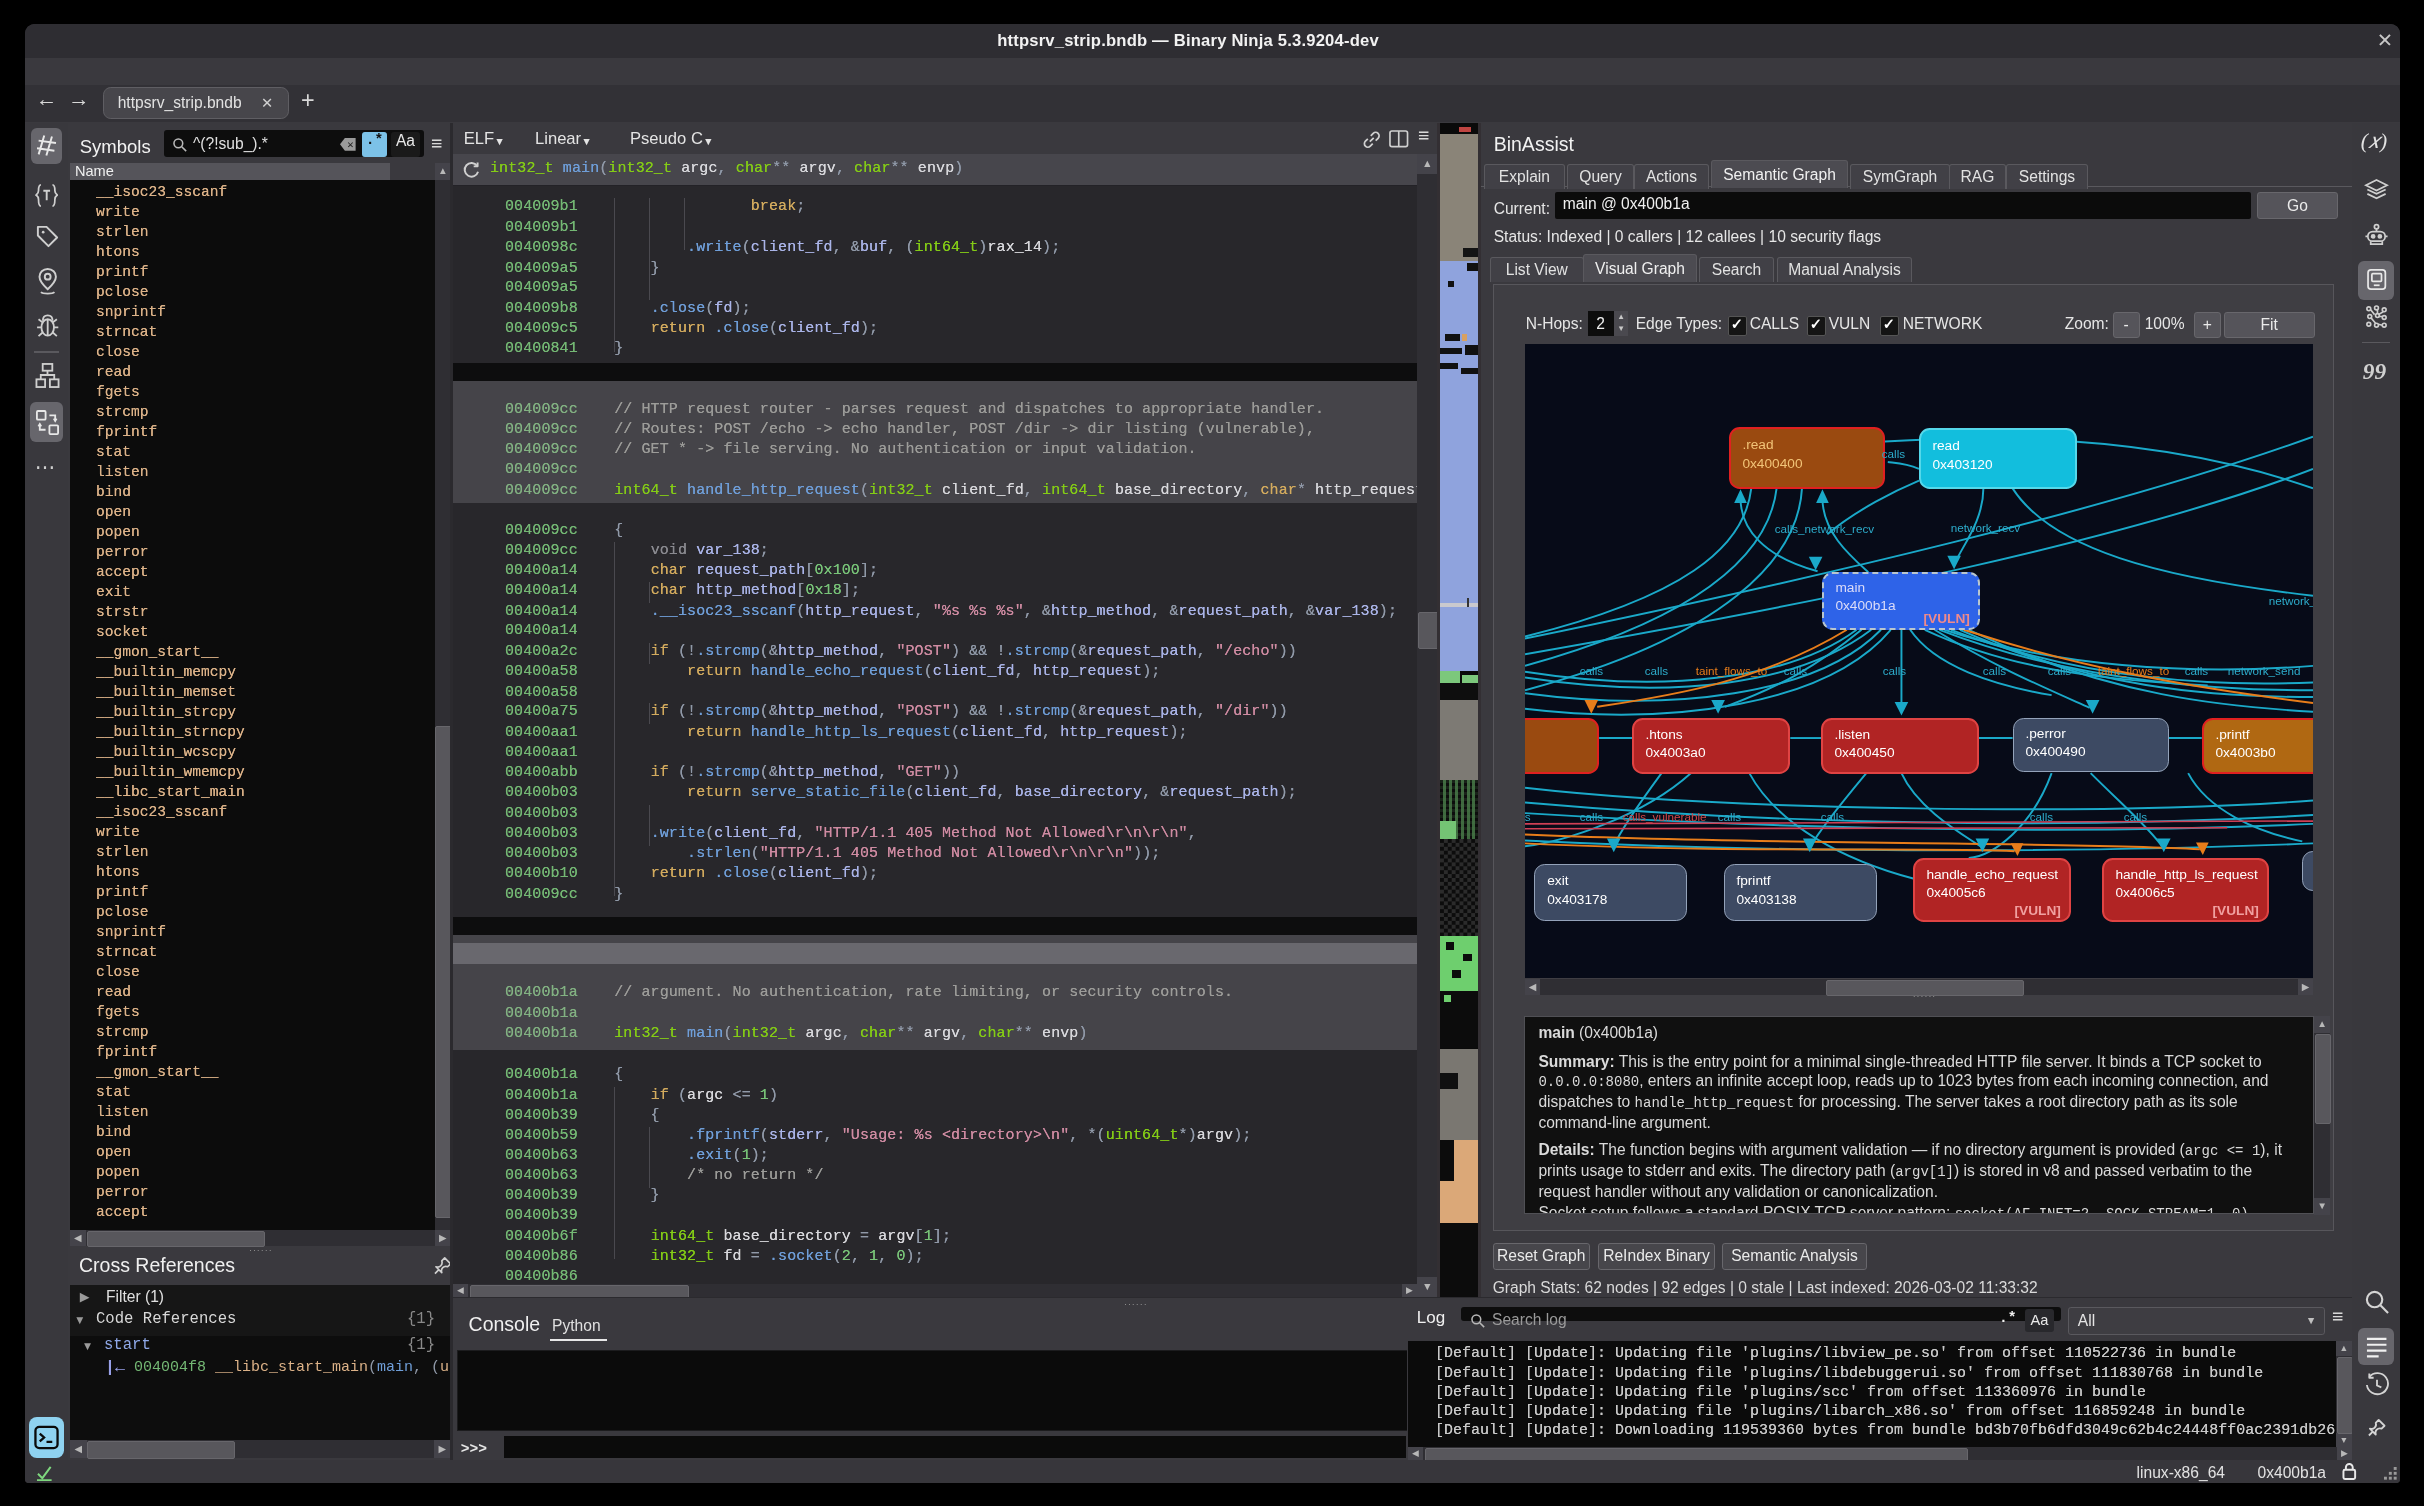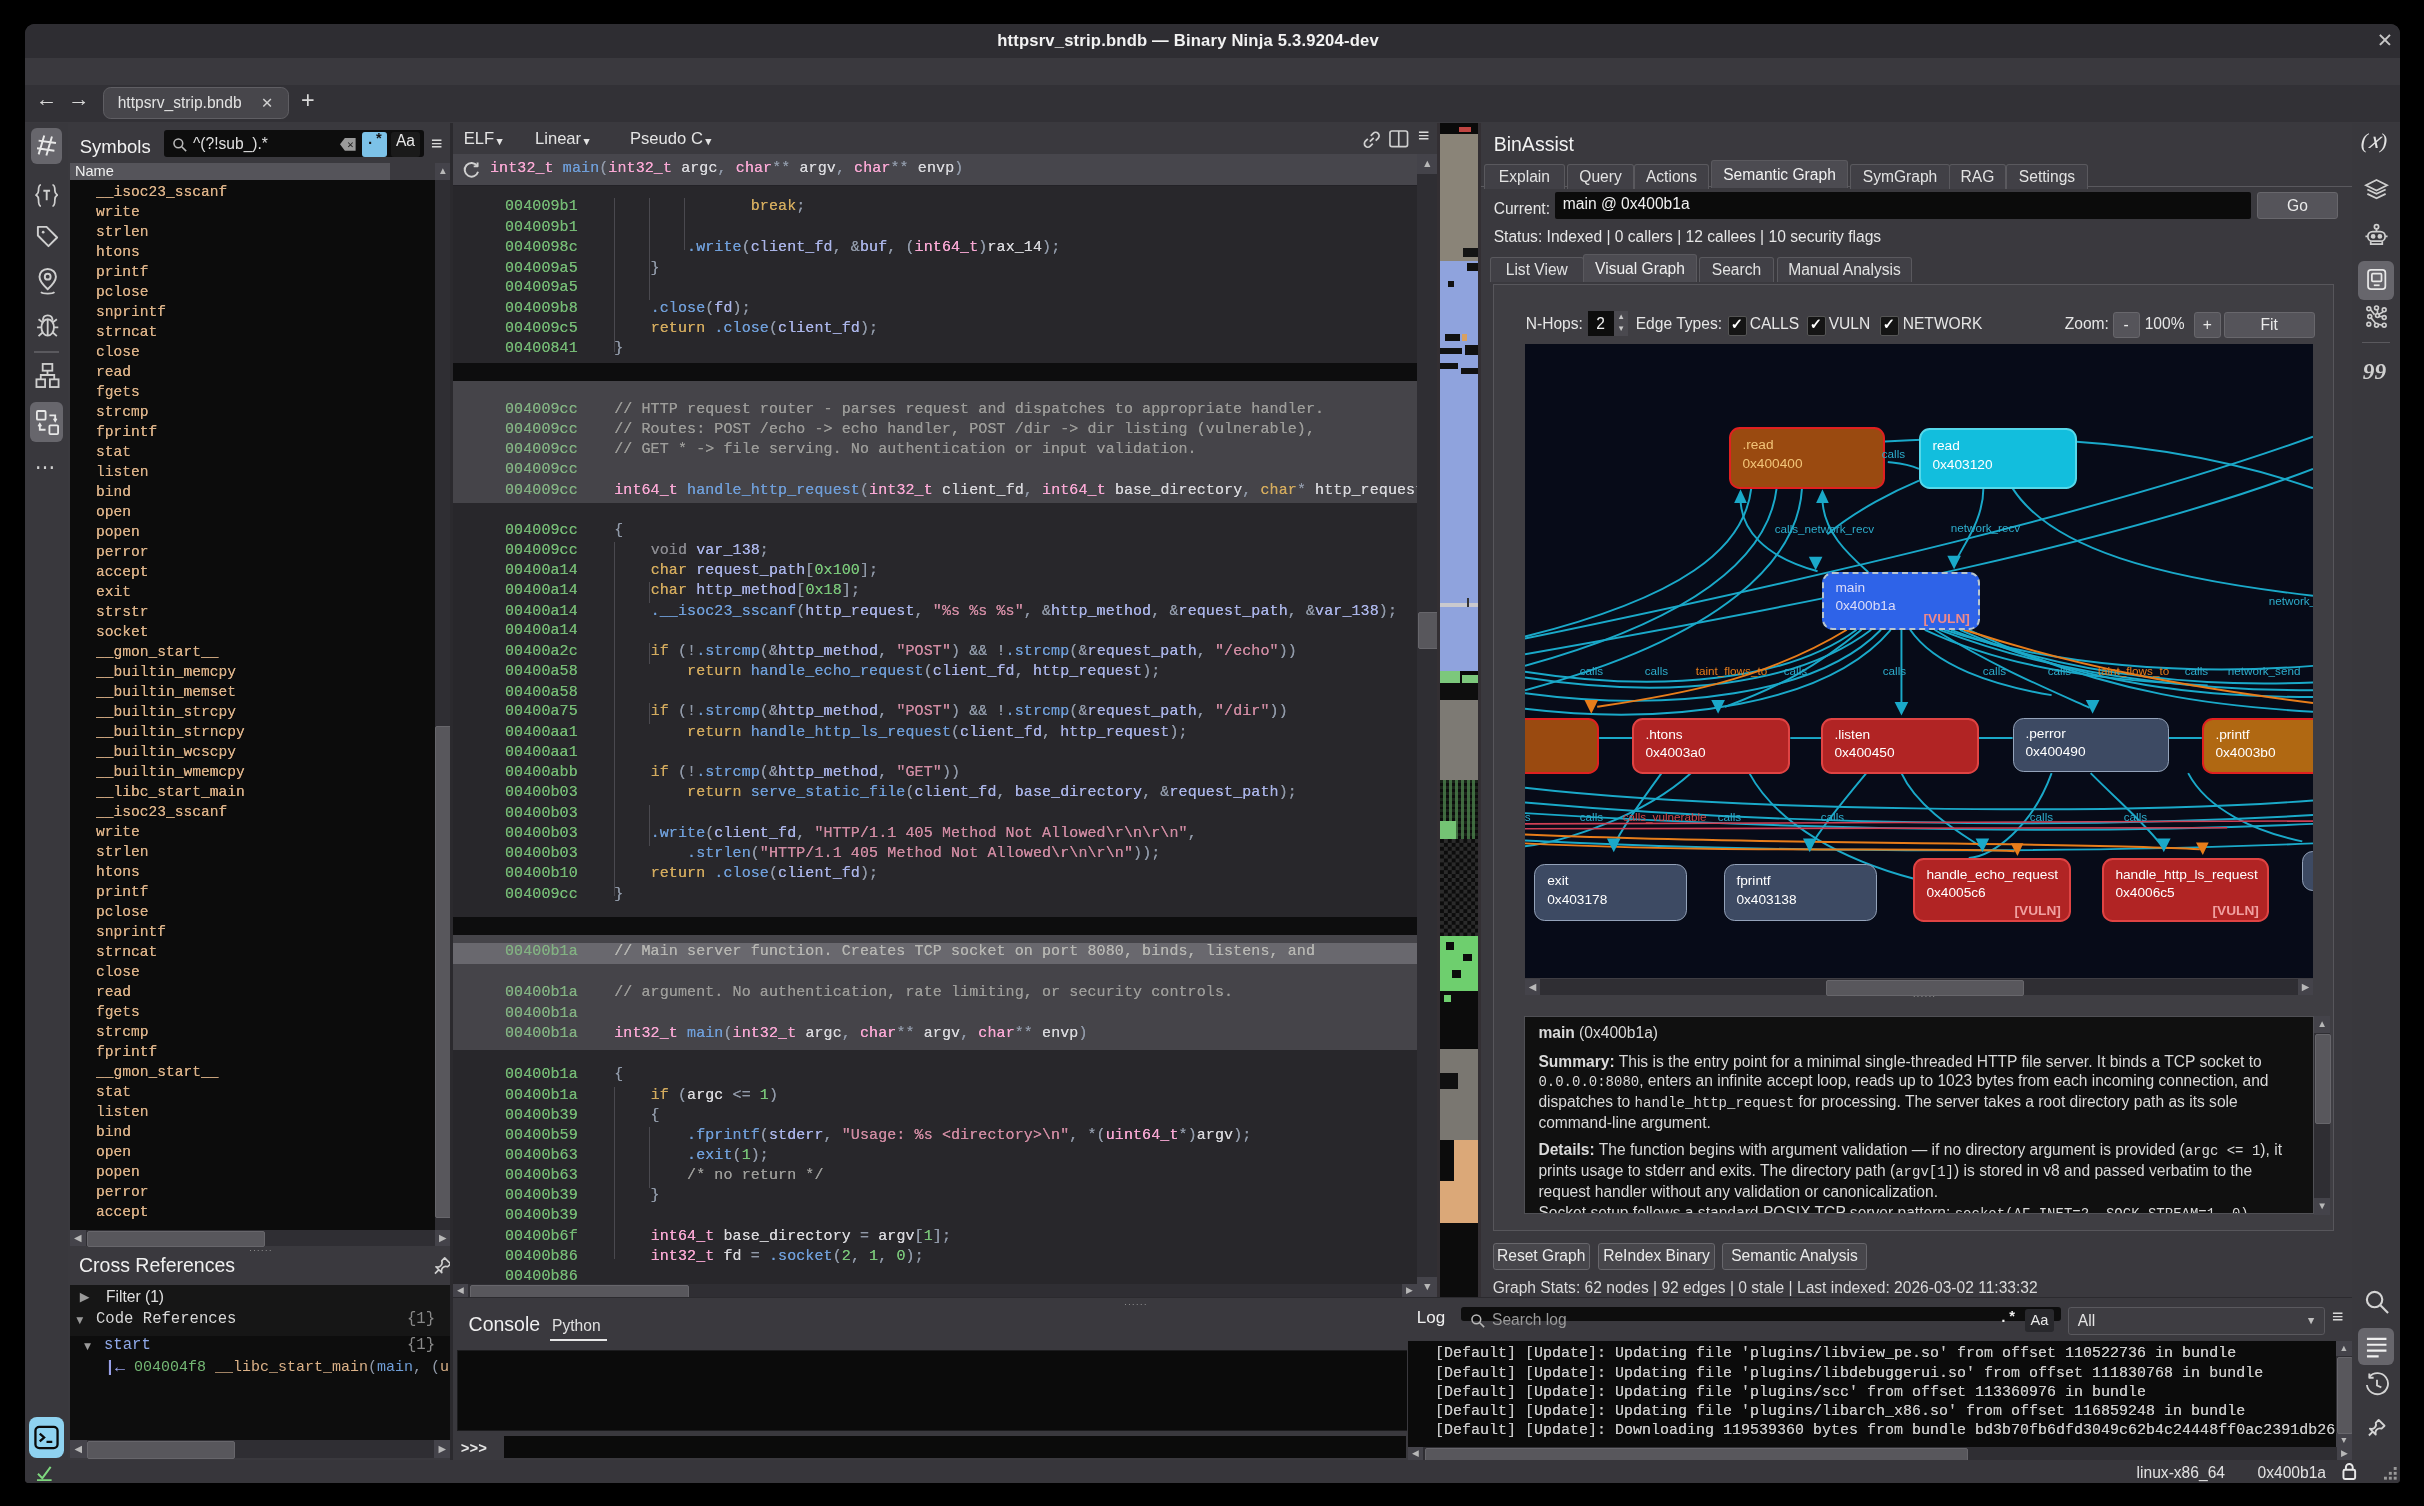--- a/index.html
+++ b/index.html
@@ -31,21 +31,21 @@
 
 .codepane{left:428px;top:99px;width:964px;height:1174px;background:#28272b;overflow:hidden;}
 .codetop{left:0;top:0;width:964px;height:31px;background:#3a393e;border-bottom:1px solid #2b2a2e;}
 .codetop span{position:absolute;top:5.9px;color:#e4e4e4;font-size:16.6px;}
 .stickyhdr{left:0;top:31px;width:964px;height:31px;background:#47464c;border-bottom:1px solid #232227;}
 .cl{position:absolute;left:52px;white-space:pre;font-family:"Liberation Mono",monospace;font-size:15px;letter-spacing:0.1px;height:20.5px;text-shadow:0 0 0.6px currentColor;}
 .band{background:#454449;}
 .gapb{background:#0d0d0e;}
 .hl{background:#69686e;}
 .a{color:#74b874}.ab{color:#82b182}
-.k{color:#d3ab5e}.t{color:#f9a8d4}.f{color:#6f9ed8}.v{color:#aab4e8}.s{color:#cf8ba2}
+.k{color:#d3ab5e}.t{color:#84cc16}.f{color:#6f9ed8}.v{color:#aab4e8}.s{color:#cf8ba2}
 .n{color:#78c378}.c{color:#9c9c99}.p{color:#9099a8}.w{color:#d8d8dc}.g{color:#8a8a90}
 
 .batab{height:23.4px;background:#414046;border:1px solid #5a595e;border-bottom:none;border-radius:2.9px 2.9px 0 0;text-align:center;line-height:23.4px;font-size:15.6px;color:#e2e2e2;white-space:nowrap;}
 .batabsel{height:27px;background:#4c4b51;border:1px solid #5a595e;border-bottom:none;border-radius:2.9px 2.9px 0 0;text-align:center;line-height:27px;font-size:15.6px;color:#f0f0f0;white-space:nowrap;}
 .babtn{background:#55545a;border:1px solid #68676c;border-radius:2.9px;text-align:center;font-size:15.6px;color:#eaeaea;white-space:nowrap;}
 .chk{width:17.6px;height:17.6px;background:#141414;border:1px solid #555;border-radius:2px;}
 .chk:after{content:"✓";position:absolute;left:2px;top:-2px;color:#fff;font-size:14.6px;font-weight:bold;}
 .glabel{position:absolute;font-size:11.7px;color:#2daccb;}
 .gnode{position:absolute;border-radius:10.7px;font-size:13.7px;color:#fff;}
 
@@ -264,21 +264,20 @@
     <div class="cl" style="top:580px"><span class="a">00400a75</span><span class="p">        </span><span class="k">if</span><span class="p"> (!</span><span class="f">.strcmp</span><span class="p">(&amp;</span><span class="v">http_method</span><span class="p">, </span><span class="s">"POST"</span><span class="p">) &amp;&amp; !</span><span class="f">.strcmp</span><span class="p">(&amp;</span><span class="v">request_path</span><span class="p">, </span><span class="s">"/dir"</span><span class="p">))</span></div>
     <div class="cl" style="top:601px"><span class="a">00400aa1</span><span class="p">            </span><span class="k">return</span><span class="p"> </span><span class="f">handle_http_ls_request</span><span class="p">(</span><span class="v">client_fd</span><span class="p">, </span><span class="v">http_request</span><span class="p">);</span></div>
     <div class="cl" style="top:621px"><span class="a">00400aa1</span></div>
     <div class="cl" style="top:641px"><span class="a">00400abb</span><span class="p">        </span><span class="k">if</span><span class="p"> (!</span><span class="f">.strcmp</span><span class="p">(&amp;</span><span class="v">http_method</span><span class="p">, </span><span class="s">"GET"</span><span class="p">))</span></div>
     <div class="cl" style="top:661px"><span class="a">00400b03</span><span class="p">            </span><span class="k">return</span><span class="p"> </span><span class="f">serve_static_file</span><span class="p">(</span><span class="v">client_fd</span><span class="p">, </span><span class="v">base_directory</span><span class="p">, &amp;</span><span class="v">request_path</span><span class="p">);</span></div>
     <div class="cl" style="top:682px"><span class="a">00400b03</span></div>
     <div class="cl" style="top:702px"><span class="a">00400b03</span><span class="p">        </span><span class="f">.write</span><span class="p">(</span><span class="v">client_fd</span><span class="p">, </span><span class="s">"HTTP/1.1 405 Method Not Allowed\r\n\r\n"</span><span class="p">,</span></div>
     <div class="cl" style="top:722px"><span class="a">00400b03</span><span class="p">            </span><span class="f">.strlen</span><span class="p">(</span><span class="s">"HTTP/1.1 405 Method Not Allowed\r\n\r\n"</span><span class="p">));</span></div>
     <div class="cl" style="top:742px"><span class="a">00400b10</span><span class="p">        </span><span class="k">return</span><span class="p"> </span><span class="f">.close</span><span class="p">(</span><span class="v">client_fd</span><span class="p">);</span></div>
     <div class="cl" style="top:763px"><span class="a">004009cc</span><span class="p">    }</span></div>
-    <div class="cl" style="top:820px"><span class="ab">00400b1a</span><span style="color:#b6b6b2">    // Main server function. Creates TCP socket on port 8080, binds, listens, and</span></div>
     <div class="cl" style="top:861px"><span class="ab">00400b1a</span><span class="c">    // argument. No authentication, rate limiting, or security controls.</span></div>
     <div class="cl" style="top:882px"><span class="ab">00400b1a</span></div>
     <div class="cl" style="top:902px"><span class="ab">00400b1a</span><span class="p">    </span><span class="t">int32_t</span><span class="p"> </span><span class="f">main</span><span class="p">(</span><span class="t">int32_t</span><span class="p"> </span><span class="w">argc</span><span class="p">, </span><span class="t">char</span><span class="p">** </span><span class="w">argv</span><span class="p">, </span><span class="t">char</span><span class="p">** </span><span class="w">envp</span><span class="p">)</span></div>
     <div class="cl" style="top:943px"><span class="a">00400b1a</span><span class="p">    {</span></div>
     <div class="cl" style="top:964px"><span class="a">00400b1a</span><span class="p">        </span><span class="k">if</span><span class="p"> (</span><span class="w">argc</span><span class="p"> &lt;= </span><span class="n">1</span><span class="p">)</span></div>
     <div class="cl" style="top:984px"><span class="a">00400b39</span><span class="p">        {</span></div>
     <div class="cl" style="top:1004px"><span class="a">00400b59</span><span class="p">            </span><span class="f">.fprintf</span><span class="p">(</span><span class="v">stderr</span><span class="p">, </span><span class="s">"Usage: %s &lt;directory&gt;\n"</span><span class="p">, *(</span><span class="t">uint64_t</span><span class="p">*)</span><span class="w">argv</span><span class="p">);</span></div>
     <div class="cl" style="top:1024px"><span class="a">00400b63</span><span class="p">            </span><span class="f">.exit</span><span class="p">(</span><span class="n">1</span><span class="p">);</span></div>
     <div class="cl" style="top:1044px"><span class="a">00400b63</span><span class="p">            </span><span class="c">/* no return */</span></div>
     <div class="cl" style="top:1064px"><span class="a">00400b39</span><span class="p">        }</span></div>

